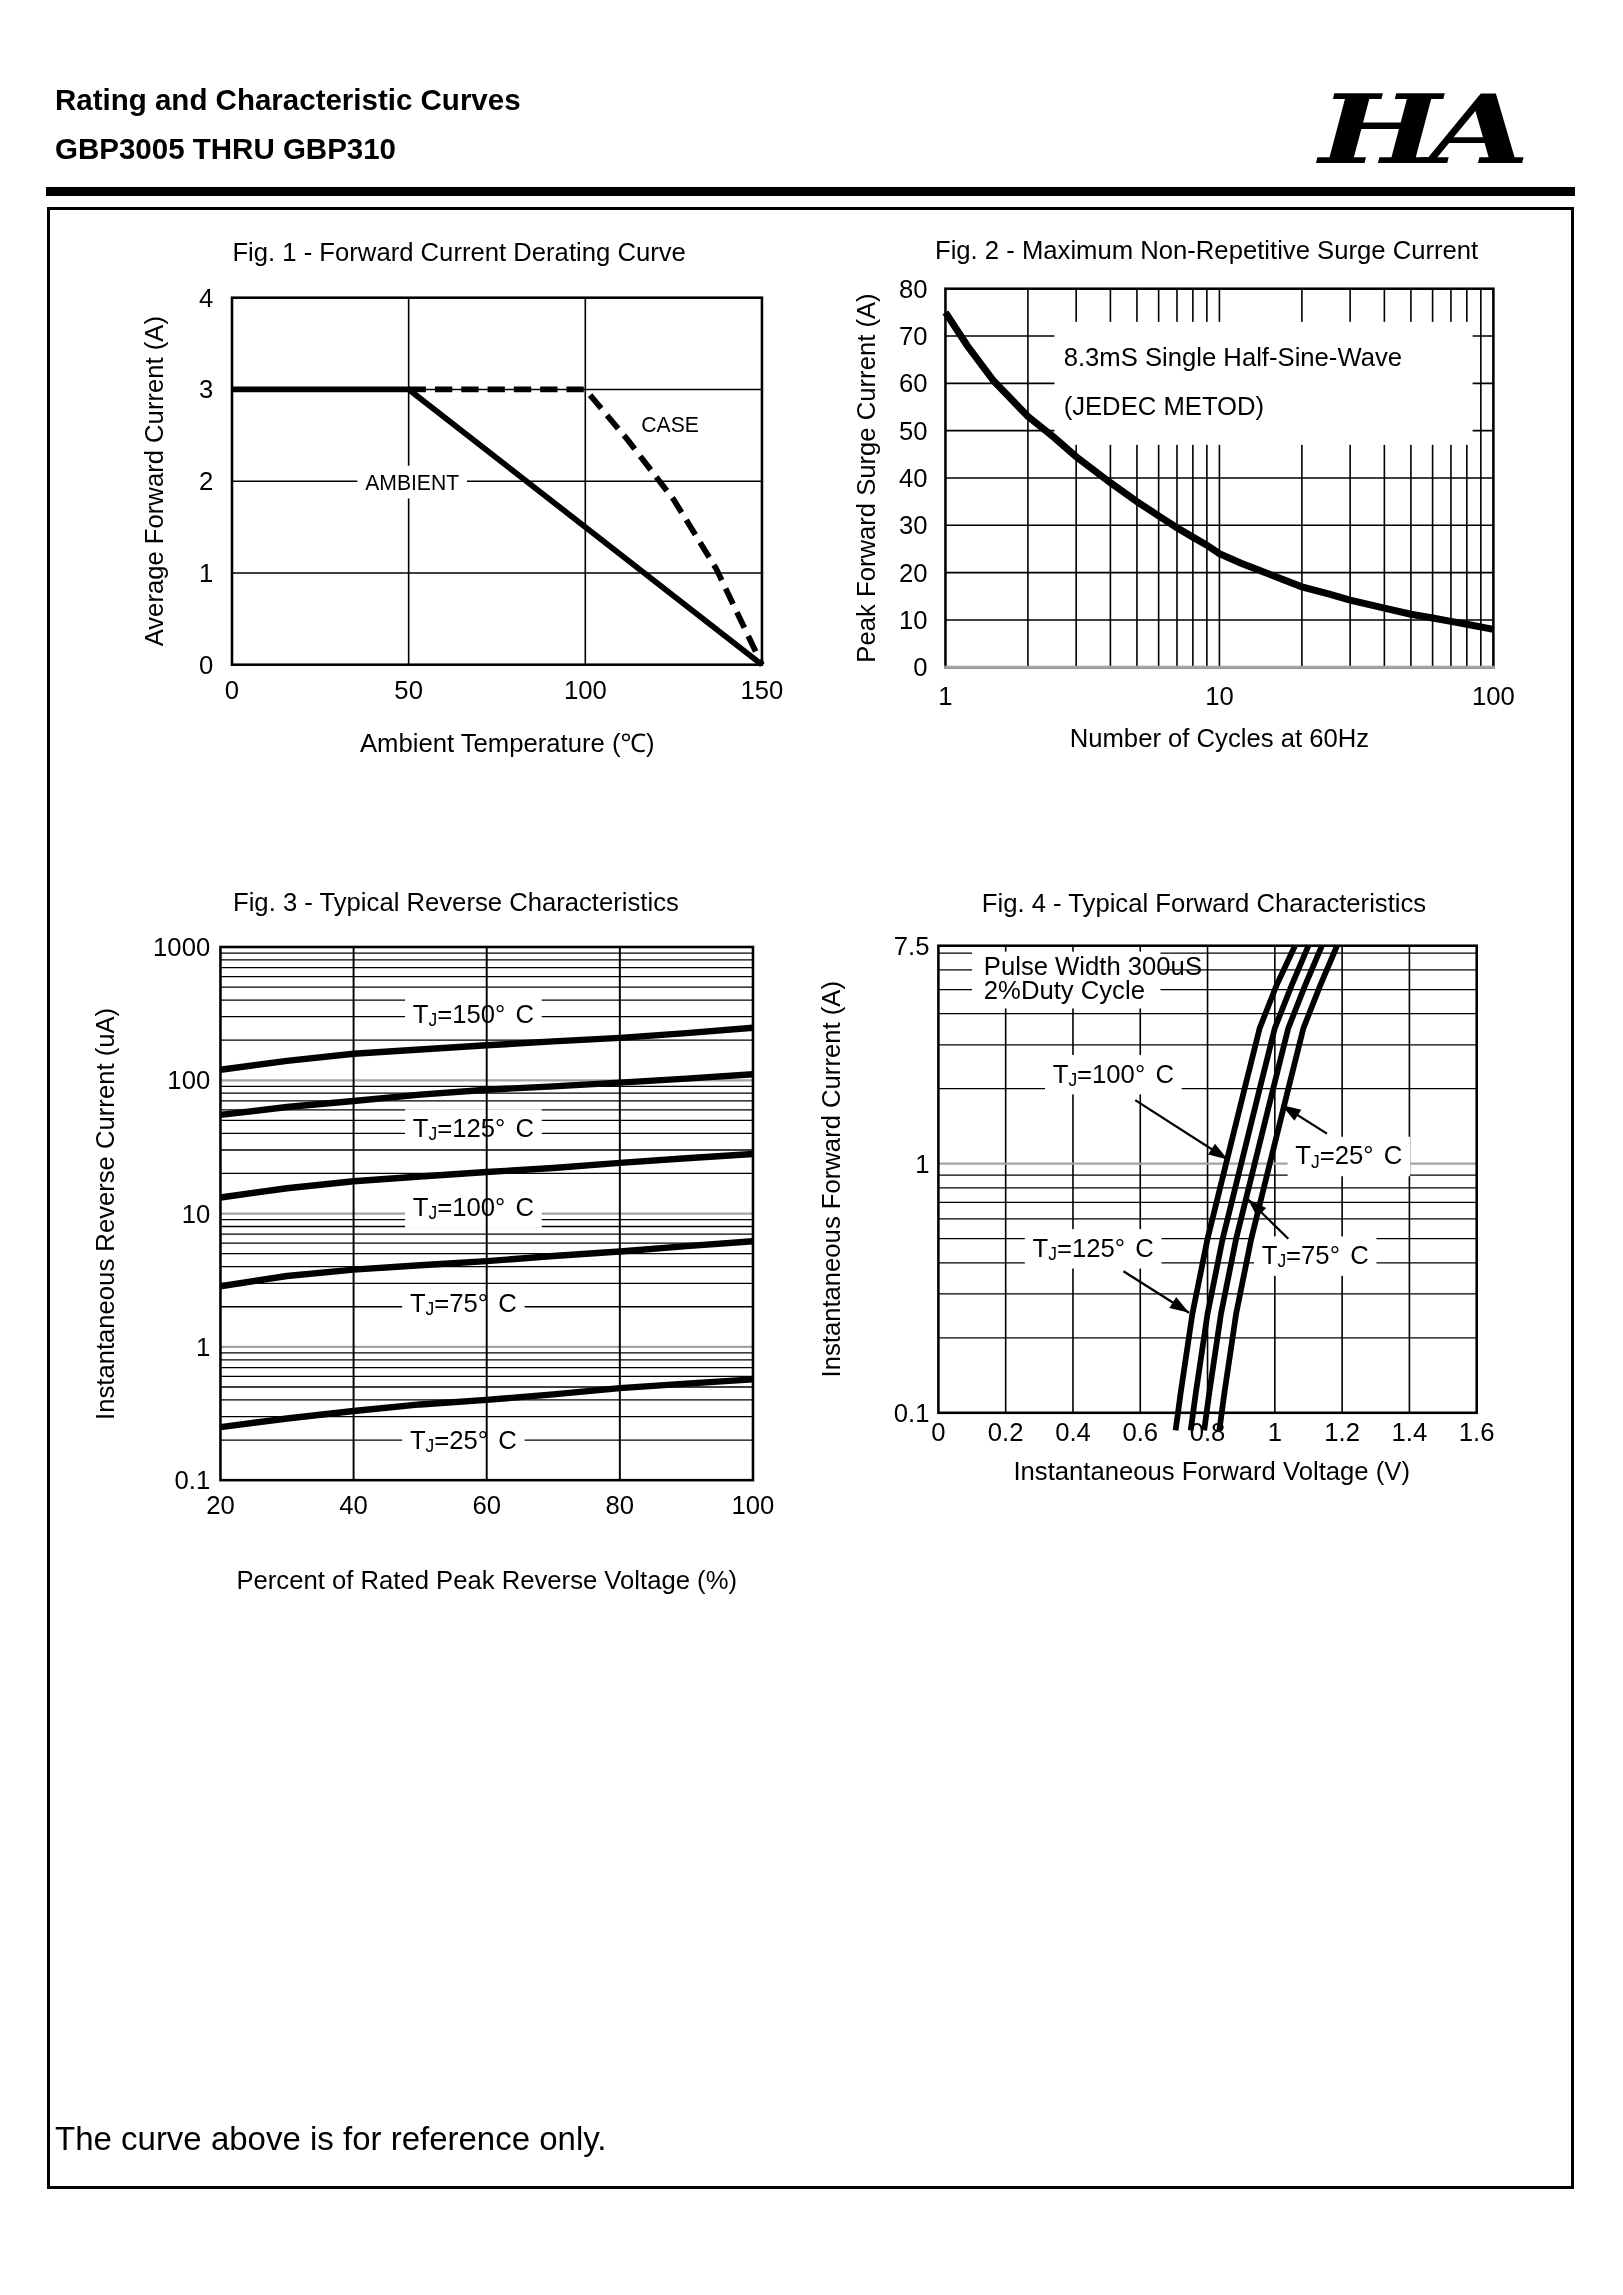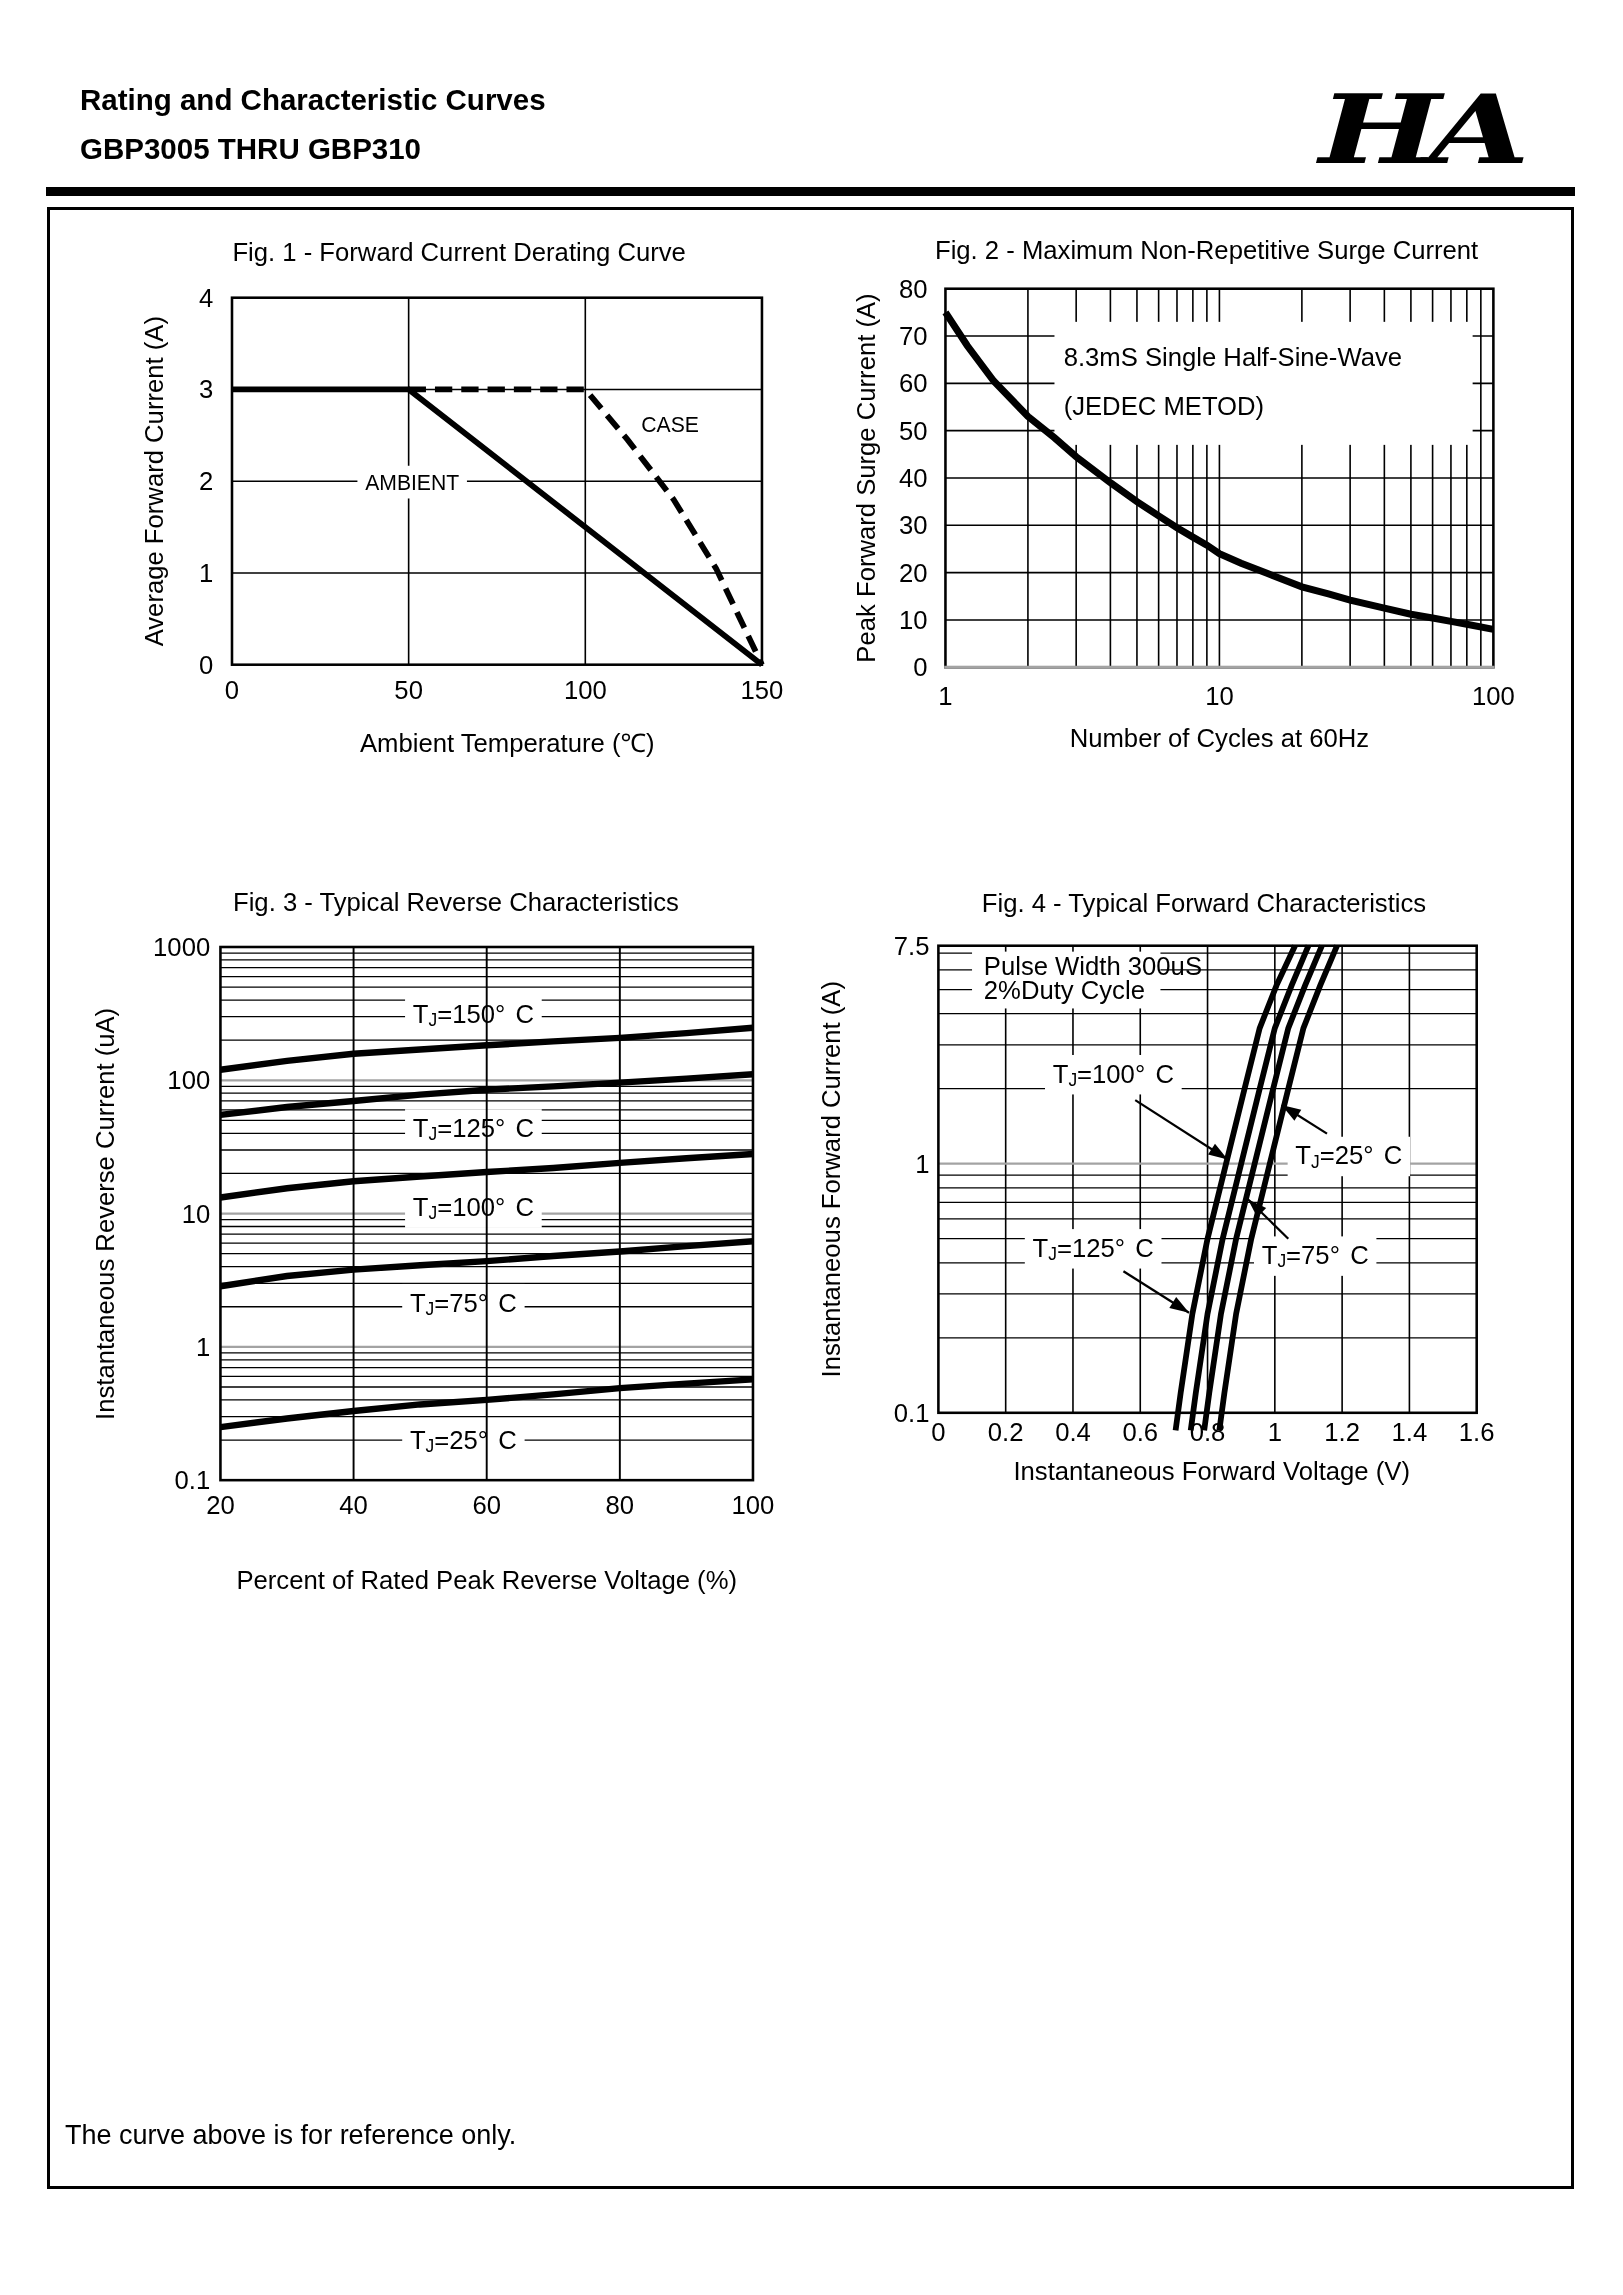--- a/index.html
+++ b/index.html
@@ -1,27 +1,27 @@
 <!DOCTYPE html>
 <html style="font-size:10.3px"><head>
 <meta charset="utf-8">
 <style>
   html,body{margin:0;padding:0;background:#e8e8e8;}
   .page{position:relative;width:1624px;height:2295px;background:#ffffff;
         font-family:"Liberation Sans",sans-serif;color:#000;overflow:hidden;}
-  .hdr-line{position:absolute;left:55px;font-weight:bold;font-size:29.5px;letter-spacing:0;margin-left:25px;}
+  .hdr-line{position:absolute;left:55px;font-weight:bold;font-size:29.5px;letter-spacing:0;}
   .hdr-1{top:83px;}
   .hdr-2{top:132px;}
   .logo{position:absolute;left:1319px;top:82px;font-family:"DejaVu Serif","Liberation Serif",serif;
         font-style:italic;font-weight:bold;font-size:96px;letter-spacing:-9px;
         transform:scaleX(1.35);transform-origin:left top;line-height:1;}
   .rule-thick{position:absolute;left:46px;top:187px;width:1529px;height:9px;background:#000;}
   .bigbox{position:absolute;left:47px;top:207px;width:1527px;height:1982px;
           border:3.2px solid #000;box-sizing:border-box;background:#fff;}
-  .footer-note{position:absolute;left:65px;top:2120px;font-size:27px;}
+  .footer-note{position:absolute;left:55px;top:2120px;font-size:33px;}
   svg.canvas{position:absolute;left:0;top:0;}
   text{fill:#000;}
 </style>
 </head>
 <body>
 
 <div class="page">
 
   <div class="hdr-line hdr-1">Rating and Characteristic Curves</div>
   <div class="hdr-line hdr-2">GBP3005 THRU GBP310</div>

